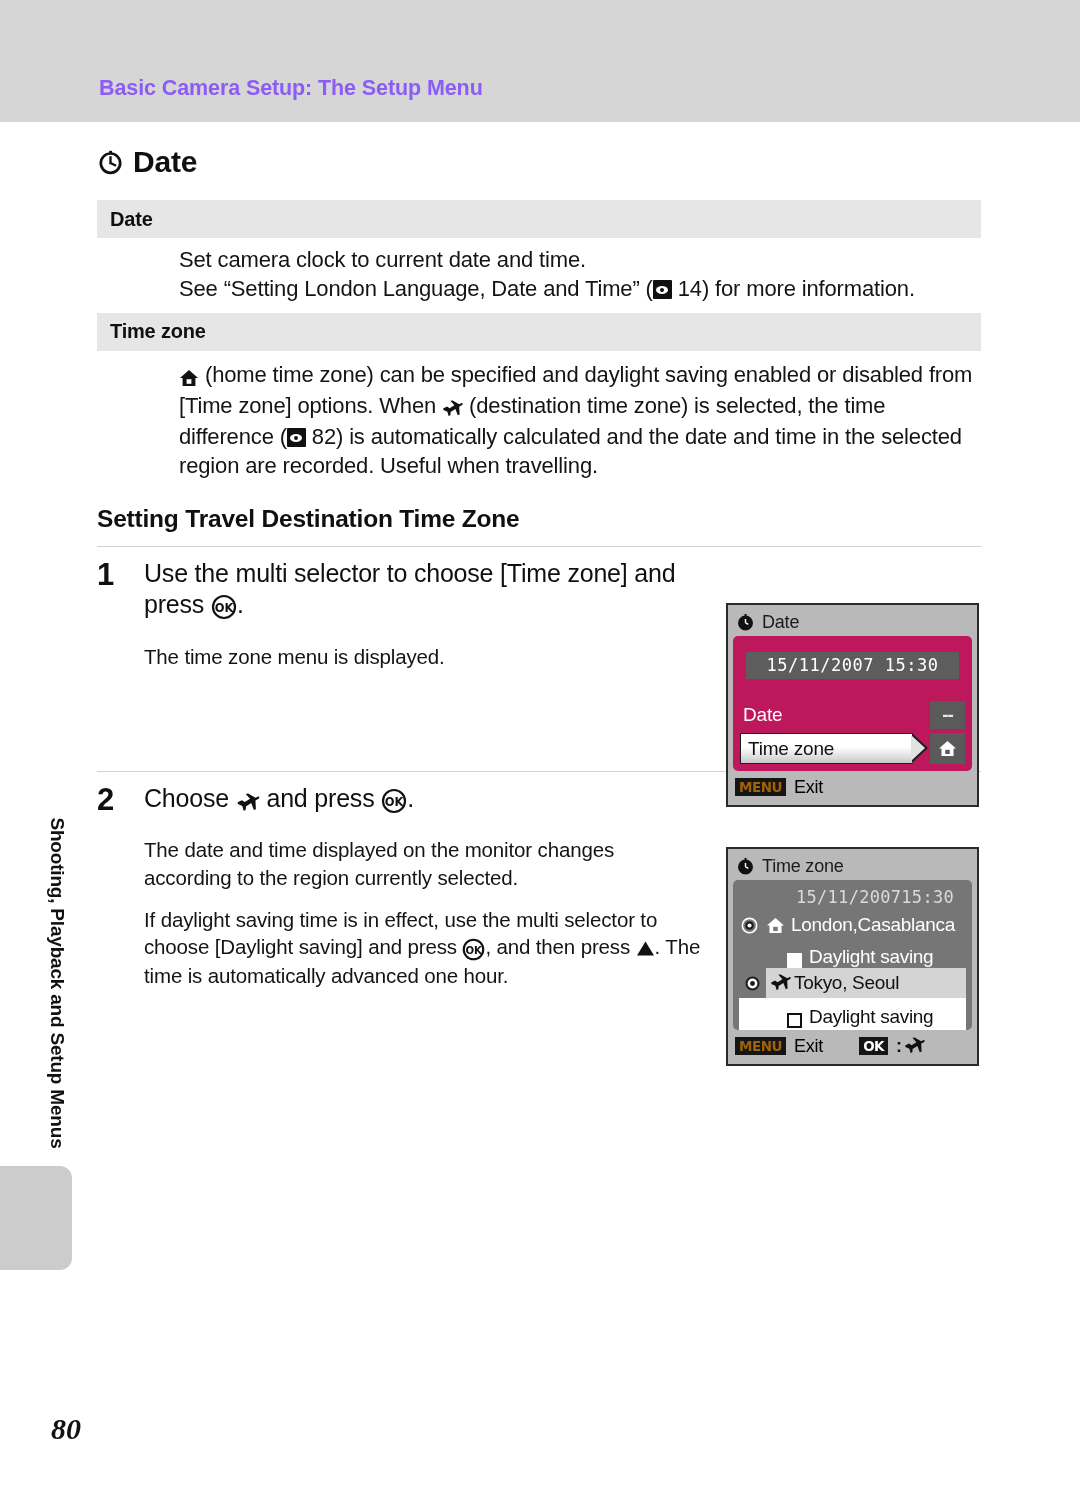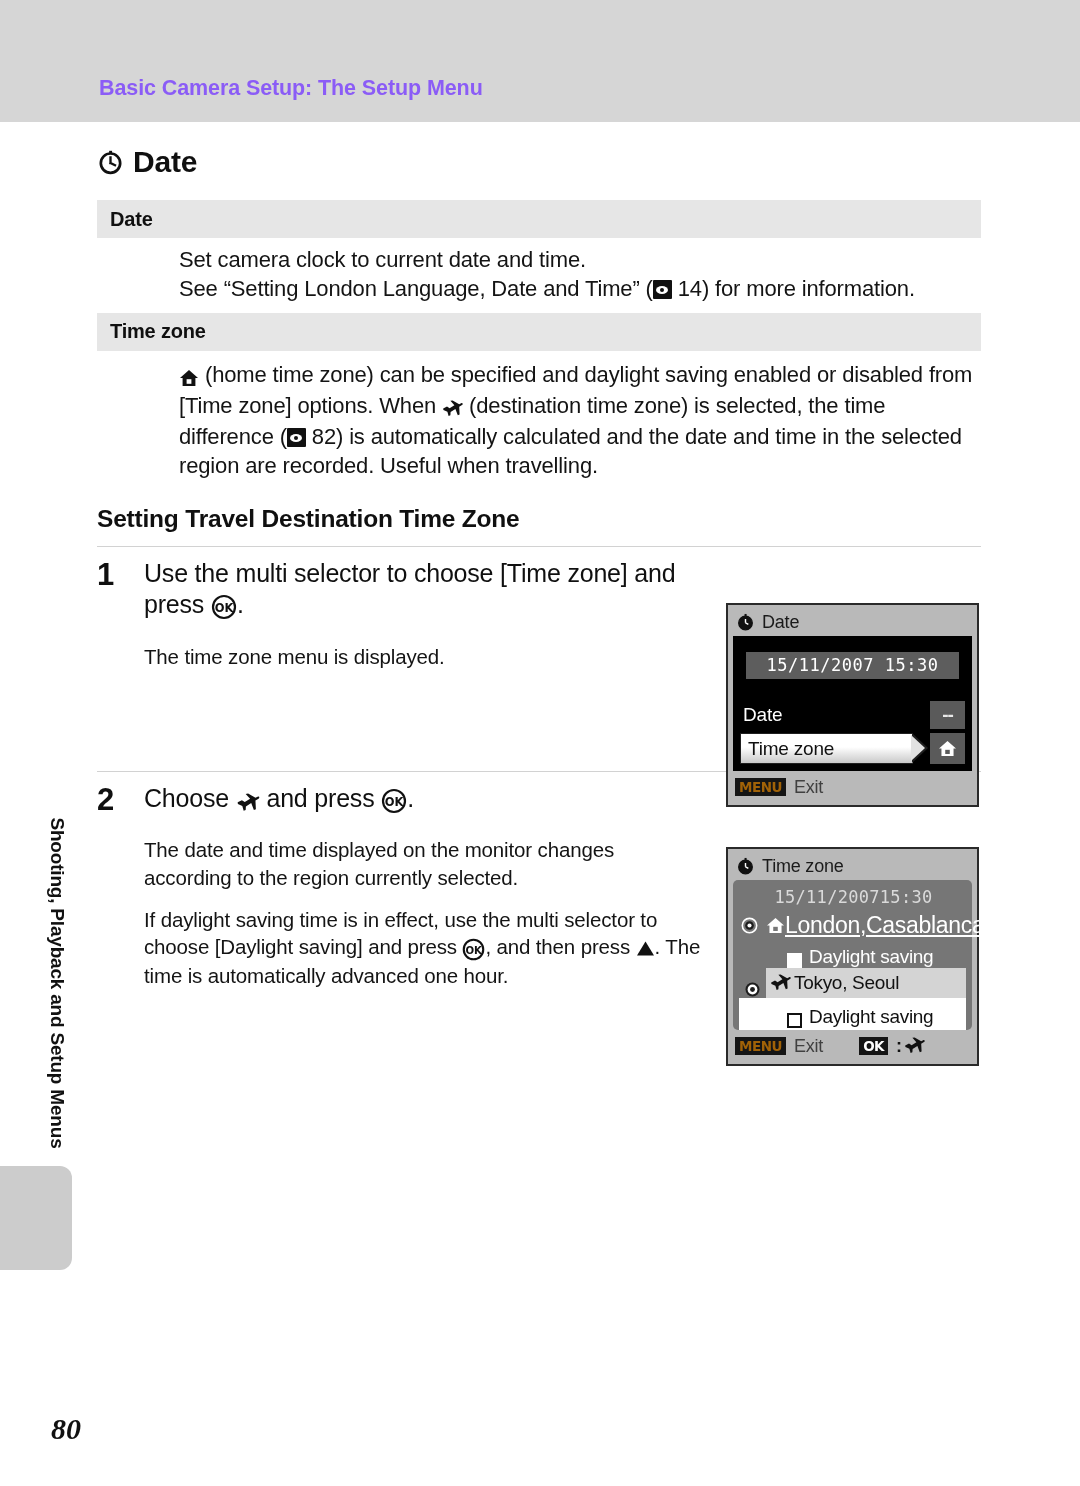--- a/index.html
+++ b/index.html
@@ -226,22 +226,22 @@
     height: 27px;
     padding-left: 3px;
   }
   .scr-title {
     font-size: 18px;
     color: #1b1b1b;
     letter-spacing: -0.2px;
   }
 
   .scr-panel {
-    background: #000000;
-    border-radius: 0;
+    background: #be185d;
+    border-radius: 5px;
     padding: 8px 7px 7px 7px;
   }
 
   .scr-datechip {
     background: #5d5d5d;
     color: #fff;
     font-family: "DejaVu Sans Mono", monospace;
     font-size: 17px;
     letter-spacing: 0.5px;
     text-align: center;
@@ -346,66 +346,65 @@
     color: #fff;
     font-size: 13.5px;
     font-weight: bold;
     font-family: "DejaVu Sans", sans-serif;
     letter-spacing: -0.5px;
     padding: 2px 4px 2px 4px;
     line-height: 1.05;
   }
   .bottom-text {
     font-size: 18px;
-    color: #404040;
+    color: #000000;
     letter-spacing: -0.2px;
   }
   .bottom-spacer { width: 20px; }
   .colon-arrow {
     display: flex;
     align-items: center;
     gap: 2px;
     font-size: 18px;
     font-weight: bold;
     color: #111;
   }
 
   
   .tz-panel {
     background: #767676;
     border-radius: 5px;
     padding: 5px 6px 0 6px;
   }
   .tz-datetime {
     display: flex;
-    justify-content: center;
+    justify-content: flex-end;
     color: #dadada;
     font-family: "DejaVu Sans Mono", monospace;
     font-size: 17px;
     letter-spacing: 0.3px;
     padding: 2px 12px 3px 14px;
   }
   .tz-entry {
     display: flex;
     align-items: center;
     gap: 6px;
     min-height: 30px;
   }
   .tz-radio-outer {
     width: 21px; flex: 0 0 21px;
     display: flex; align-items: center; justify-content: center;
   }
   .tz-city {
     display: flex;
     align-items: center;
-    gap: 0;
-    font-size: 23px;
+    gap: 6px;
+    font-size: 19px;
     letter-spacing: -0.3px;
     white-space: nowrap;
-    text-decoration: underline;
   }
   .tz-city.home { color: #ffffff; }
   .tz-dst {
     display: flex;
     align-items: flex-end;
     gap: 7px;
     padding-left: 48px;
     min-height: 28px;
     font-size: 19px;
     letter-spacing: -0.3px;
@@ -414,21 +413,21 @@
   .tz-dst.on-light { color: #111111; background: #ffffff; padding-top: 2px; padding-bottom: 2px; }
   .tz-sel-row {
     display: flex;
     align-items: center;
     gap: 6px;
     background: #d4d4d4;
     min-height: 30px;
     margin-left: 27px;
     padding-left: 4px;
   }
-  .tz-sel-wrap { display: flex; align-items: flex-end; }
+  .tz-sel-wrap { display: flex; align-items: center; }
   .tz-sel-radio {
     width: 27px; flex: 0 0 27px;
     display: flex; align-items: center; justify-content: center;
   }
   .tz-sel-city {
     display: flex; align-items: center; gap: 3px;
     font-size: 19px; color: #111; letter-spacing: -0.3px;
     white-space: nowrap;
   }
   .chk {

